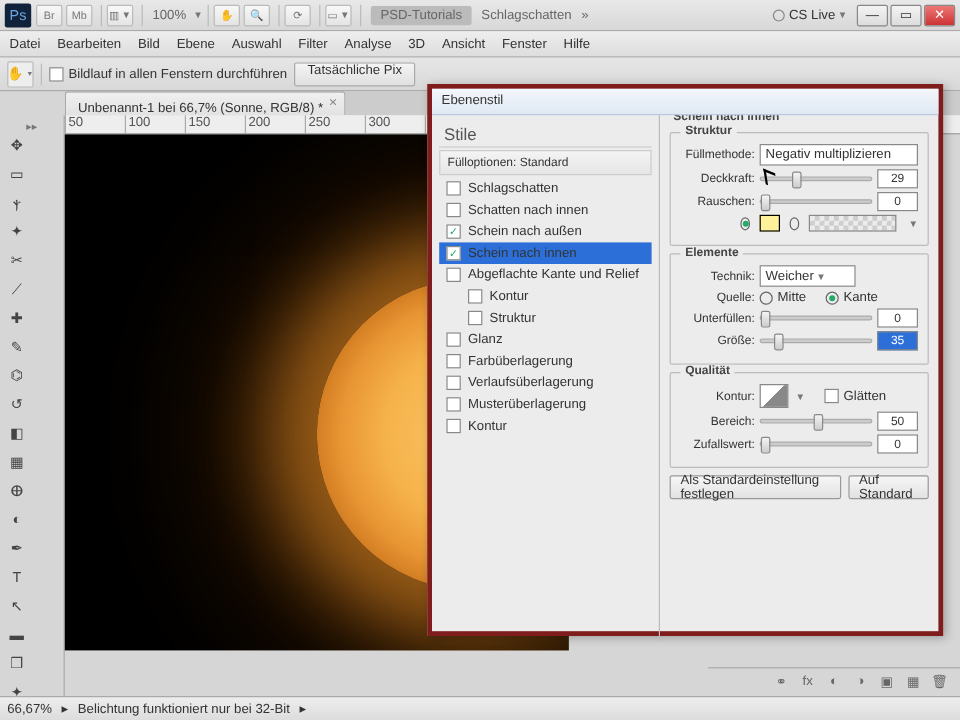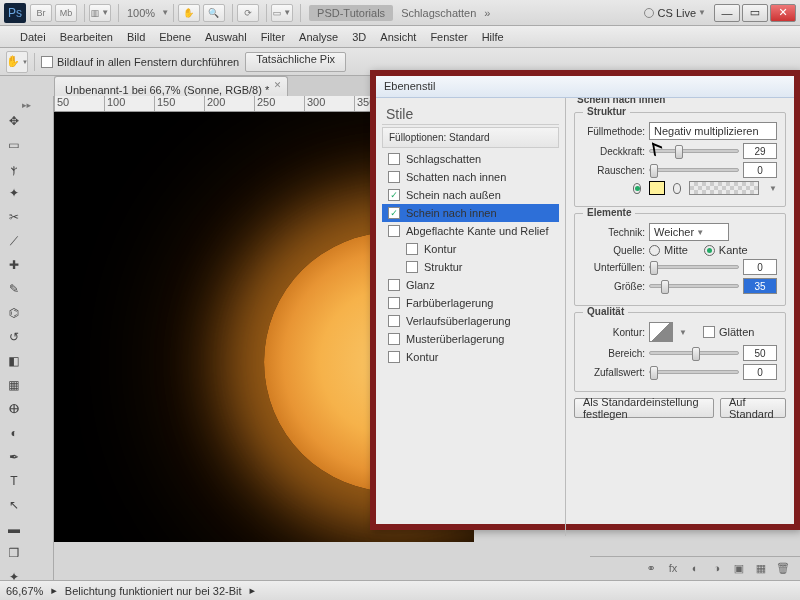--- a/index.html
+++ b/index.html
@@ -13,21 +13,21 @@
 .tb-txt { margin:0 4px; color:#666; }
 .tb-drop { font-size:8px; color:#777; margin-left:2px;}
 .tb-spacer{flex:1}
 .cslive{display:flex;align-items:center;margin-right:8px;color:#555}
 .cslive-circ{width:10px;height:10px;border:1px solid #888;border-radius:50%;margin-right:4px}
 .win-btns{display:flex;gap:2px}
 .win-btn{width:26px;height:18px;border:1px solid #888;border-radius:2px;display:flex;align-items:center;justify-content:center;background:linear-gradient(#f4f4f4,#dcdcdc);font-size:11px}
 .win-close{background:linear-gradient(#e77,#c33);color:#fff}
 
 
-.menubar{height:22px;background:linear-gradient(#eee,#ddd);display:flex;align-items:center;padding:0 20px;border-bottom:1px solid #aaa;gap:14px}
+.menubar{height:22px;background:linear-gradient(#eee,#ddd);display:flex;align-items:center;padding:0 8px;border-bottom:1px solid #aaa;gap:14px}
 .menubar span{color:#333}
 
 
 .optbar{height:28px;background:linear-gradient(#e6e6e6,#d8d8d8);display:flex;align-items:center;padding:0 6px;border-bottom:1px solid #aaa;gap:6px}
 .opt-ico{width:22px;height:22px;border:1px solid #bbb;background:#eee;border-radius:2px;display:flex;align-items:center;justify-content:center}
 .opt-check{display:flex;align-items:center;gap:4px}
 .opt-box{width:12px;height:12px;border:1px solid #888;background:#fff}
 .opt-btn{height:20px;padding:0 10px;border:1px solid #aaa;background:linear-gradient(#f4f4f4,#e0e0e0);border-radius:2px;display:flex;align-items:flex-start;color:#777}
 
 
@@ -45,21 +45,21 @@
 .tool.active{border-color:#888;background:linear-gradient(#fafafa,#ddd)}
 
 
 .canvas-area{position:absolute;top:112px;left:54px;width:420px;height:430px;background:#000;overflow:hidden}
 .sun{position:absolute;top:120px;left:210px;width:260px;height:260px;border-radius:50%;background:radial-gradient(circle,#f8c76a 0%,#f6b24a 40%,#e89534 60%,#c06a14 80%);box-shadow:0 0 60px 40px rgba(240,150,40,0.55),0 0 120px 80px rgba(200,100,10,0.25)}
 
 
 .status{position:absolute;bottom:0;left:0;right:0;height:20px;background:linear-gradient(#eee,#dcdcdc);border-top:1px solid #aaa;display:flex;align-items:center;padding:0 6px;gap:8px;font-size:10px;color:#555}
 
 
-.dialog{position:absolute;top:70px;left:370px;width:430px;height:460px;background:#ececec;border:6px solid #7f1d1d;box-shadow:2px 2px 8px rgba(0,0,0,0.3)}
+.dialog{position:absolute;top:70px;left:356px;width:430px;height:460px;background:#ececec;border:4px solid #7f1d1d;box-shadow:2px 2px 8px rgba(0,0,0,0.3)}
 .dlg-title{height:22px;background:linear-gradient(#f4f7fb,#dfe8f3);border-bottom:1px solid #b8c8de;padding:4px 8px;font-size:11px}
 .dlg-body{display:flex;height:438px}
 .dlg-left{width:190px;border-right:1px solid #bbb;padding:6px;display:flex;flex-direction:column}
 .dlg-left-hdr{font-size:14px;color:#555;padding:2px 4px;border-bottom:1px solid #ccc;margin-bottom:2px}
 .dlg-fill{padding:4px 6px;border:1px solid #ccc;background:linear-gradient(#f4f4f4,#e6e6e6);margin-bottom:2px;font-size:10px}
 .eff-item{display:flex;align-items:center;padding:3px 6px;gap:6px;font-size:10px}
 .eff-item.indent{padding-left:24px}
 .eff-item.sel{background:#2d6fd8;color:#fff}
 .eff-item.sel .eff-cb{background:#fff}
 .eff-cb{width:12px;height:12px;border:1px solid #888;background:#fff;display:flex;align-items:center;justify-content:center;font-size:9px;color:#2a6}

